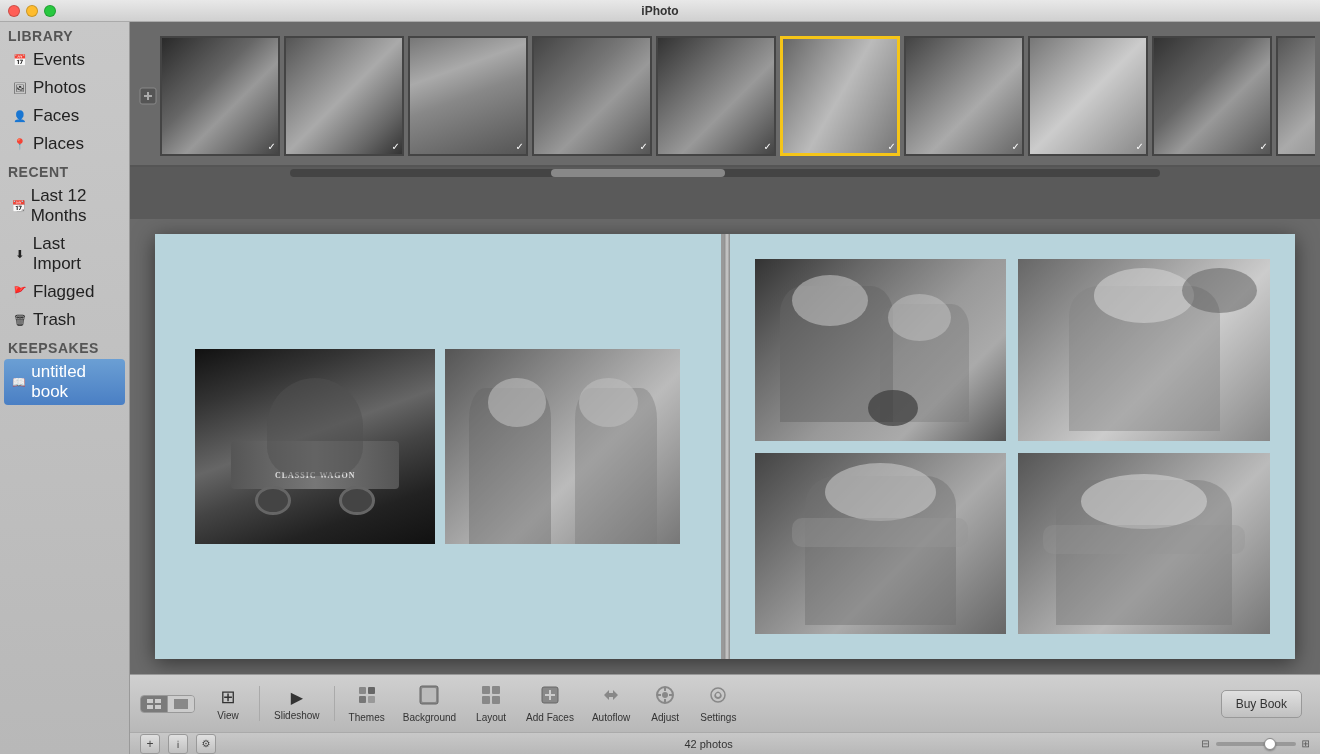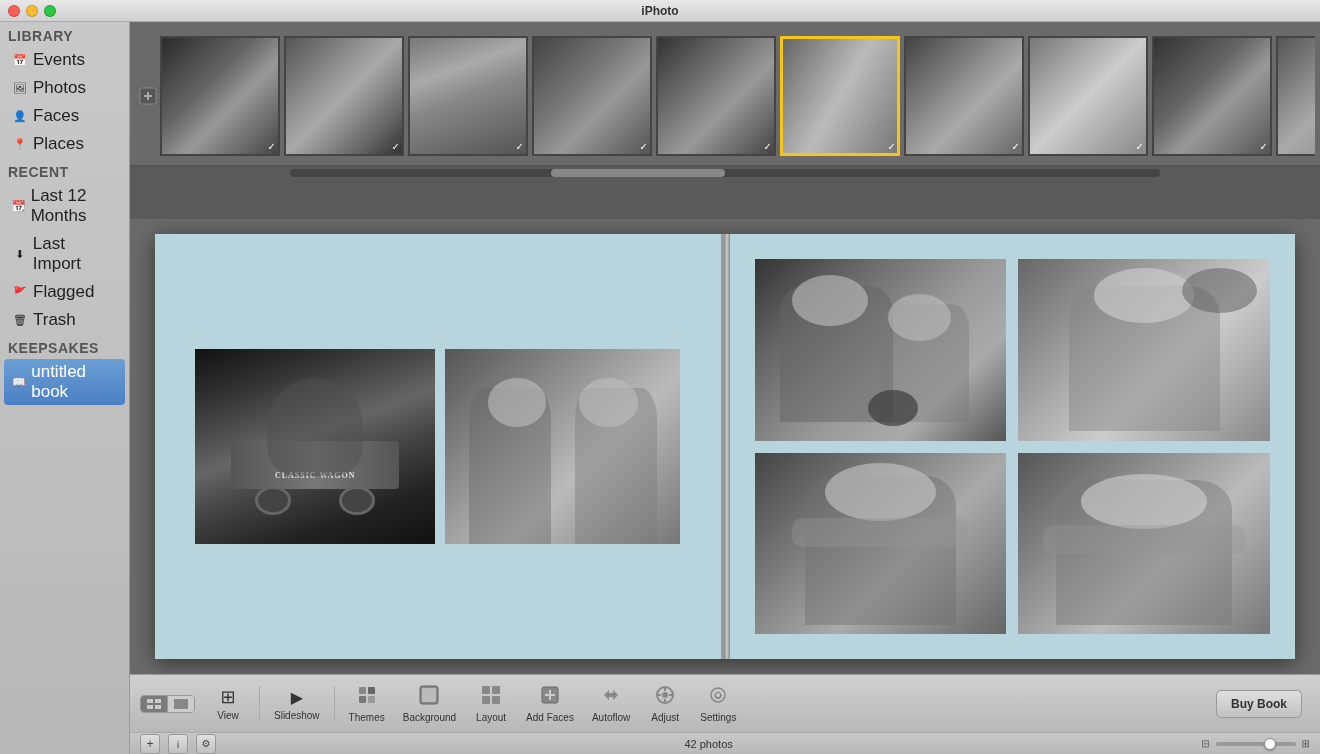--- a/index.html
+++ b/index.html
@@ -321,21 +321,21 @@
     .toolbar-spacer { flex: 1; }
 
     .buy-book-btn {
       background: linear-gradient(to bottom, #e0e0e0, #c0c0c0);
       border: 1px solid #999;
       border-radius: 5px;
       padding: 6px 14px;
       font-size: 12px;
       cursor: pointer;
       color: #333;
-      font-weight: 700;
+      font-weight: 400;
     }
 
     
     .status-bar {
       height: 22px;
       background: linear-gradient(to bottom, #c8c8c8, #b8b8b8);
       border-top: 1px solid #aaa;
       display: flex;
       align-items: center;
       justify-content: space-between;

